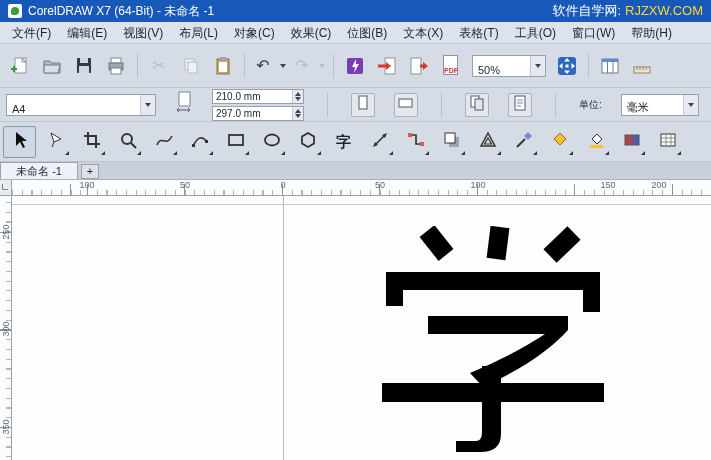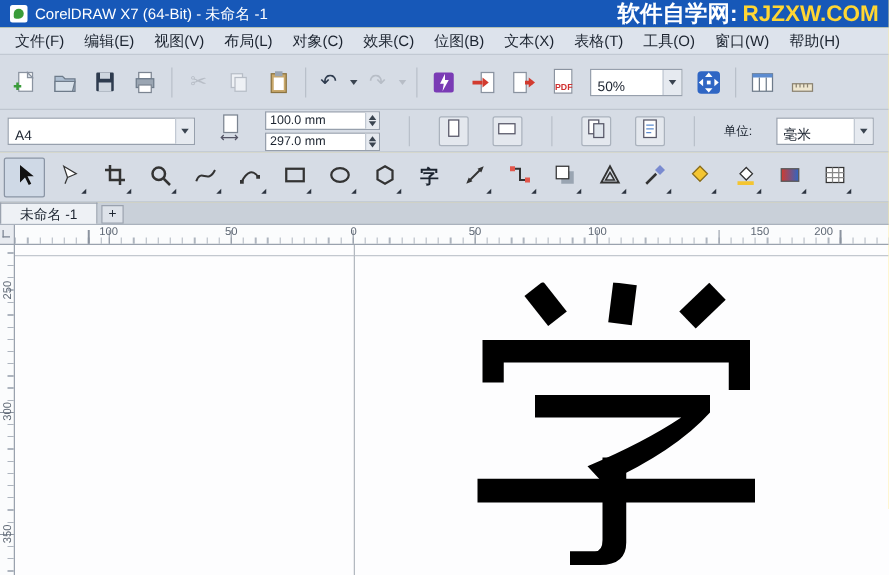--- a/index.html
+++ b/index.html
@@ -4,21 +4,21 @@
 <style>
   *{box-sizing:border-box;margin:0;padding:0;font-family:"Liberation Sans","DejaVu Sans",sans-serif}
   html,body{width:711px;height:460px;overflow:hidden}
   #app{position:relative;width:711px;height:460px;background:#fde047;font-size:12px;color:#1c2430}
 
   
   .titlebar{position:absolute;top:0;left:0;right:0;height:22px;background:#1758b8;display:flex;align-items:center;padding:0 8px;color:#fff}
   .titlebar .logo{width:14px;height:14px;margin-right:6px;background:#fff;border-radius:2px;display:flex;align-items:center;justify-content:center}
   .titlebar .logo i{display:block;width:8px;height:8px;border-radius:50% 50% 50% 2px;background:#3a9c3a}
   .titlebar .title{font-size:12px;white-space:nowrap}
-  .titlebar .site{margin-left:auto;font-weight:bold;font-size:18px;white-space:nowrap}
+  .titlebar .site{margin-left:auto;font-weight:normal;font-size:13px;white-space:nowrap}
   .titlebar .site .url{color:#ffd633;margin-left:4px}
 
   
   .menubar{position:absolute;top:22px;left:0;right:0;height:22px;background:#dde3ec;border-bottom:1px solid #c2c9d3;display:flex;align-items:center;padding-left:4px}
   .menubar .mi{padding:0 8px;height:20px;line-height:20px;cursor:default;white-space:nowrap}
 
   
   .stdbar{position:absolute;top:44px;left:0;right:0;height:44px;background:#d6dce5;border-bottom:1px solid #bfc6d0;display:flex;align-items:center;padding:0 5px;gap:2px}
   .btn{width:30px;height:30px;display:inline-flex;align-items:center;justify-content:center;border:1px solid transparent;border-radius:2px;position:relative;flex:none}
   .btn.small{width:24px;height:24px}
@@ -250,21 +250,21 @@
       <span class="drop">
           <span class="cdown"></span>
         </span>
     </span>
     <span><svg width="18" height="26" viewBox="0 0 18 26">
           <rect x="4" y="2" width="11" height="14" fill="#fff" stroke="#7b8491"></rect>
           <path d="M2 20h13M4 18l-2 2 2 2M13 18l2 2-2 2" stroke="#556" fill="none"></path>
         </svg></span>
     <span class="sizecol">
       <span class="spin">
-        <span class="val">100.0 mm</span>
+        <span class="val">210.0 mm</span>
         <span class="arr">
             <span class="tri-up"></span>
             <span class="tri-dn"></span>
           </span>
       </span>
       <span class="spin">
         <span class="val">297.0 mm</span>
         <span class="arr">
             <span class="tri-up"></span>
             <span class="tri-dn"></span>

